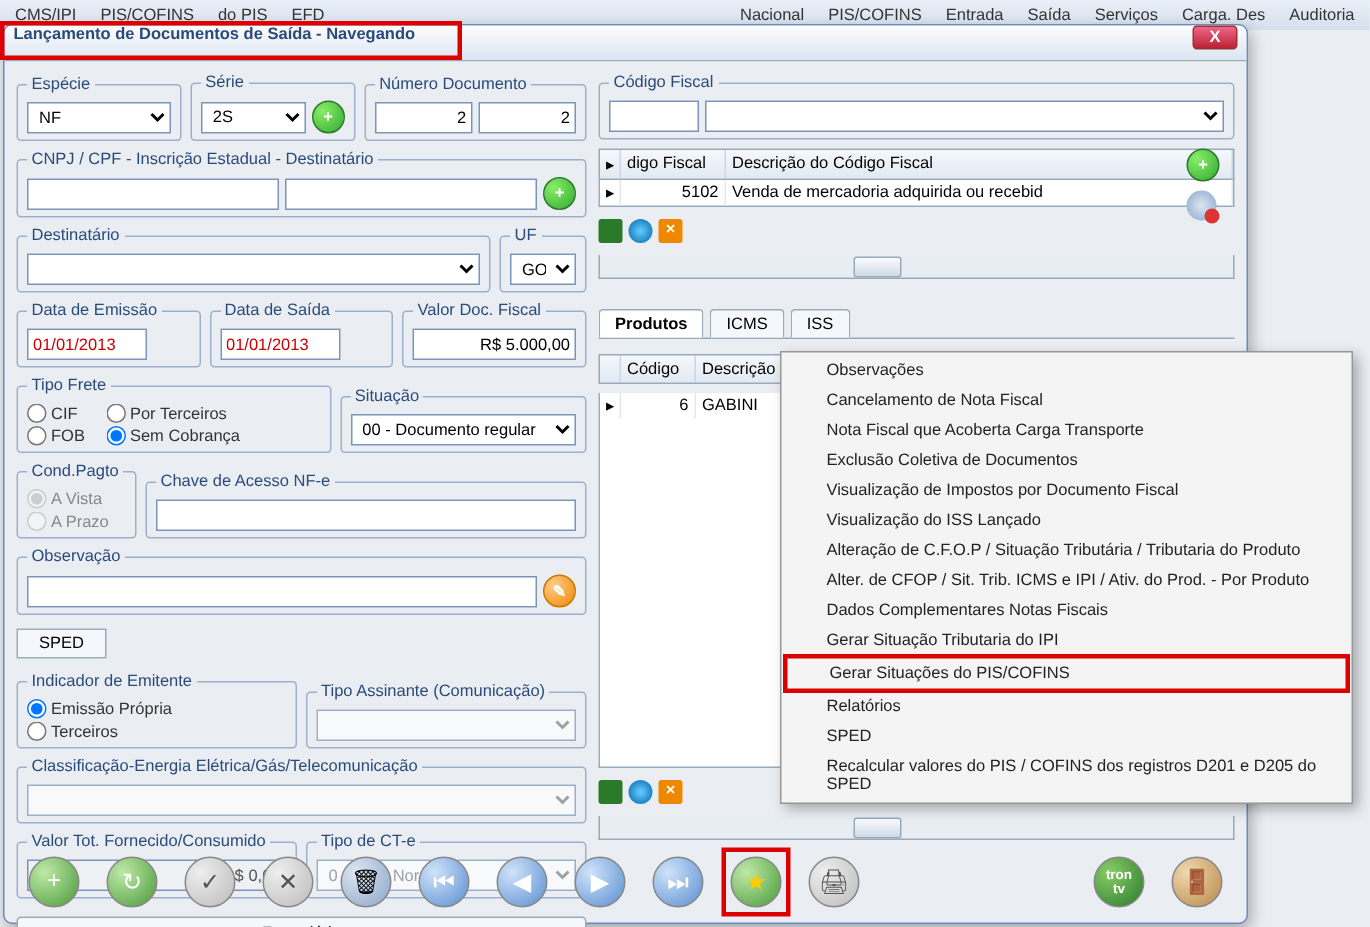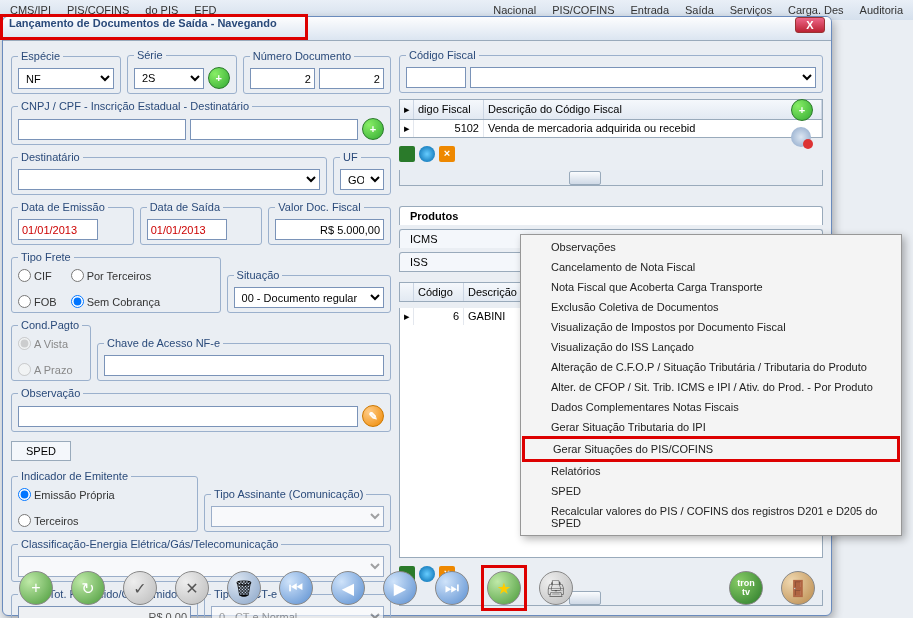--- a/index.html
+++ b/index.html
@@ -26,23 +26,23 @@
 .row fieldset { flex:1; }
 
 input[type=text], select { border:1px solid #7a93b8; background:#fff; height:21px; padding:1px 3px; width:100%; }
 input.date { color:#c00; width:80px; }
 input.ro { background:#eef0f3; }
 
 .btn-round { width:22px; height:22px; border-radius:50%; background:radial-gradient(circle at 30% 30%,#8e6,#3a3); border:1px solid #2a7a2a; display:inline-flex; align-items:center; justify-content:center; color:#fff; font-weight:bold; cursor:pointer; flex-shrink:0; }
 .btn-round.orange { background:radial-gradient(circle at 30% 30%,#fc8,#e80); border-color:#c70; }
 
 .radio-label { display:flex; align-items:center; gap:3px; font-size:11px; color:#333; }
-.radio-col { display:flex; flex-direction:column; gap:13px; }
-
-.tabs { display:flex; gap:4px; border-bottom:1px solid #9ab; margin-bottom:4px;flex-direction:column; }
+.radio-col { display:flex; flex-direction:column; gap:2px; }
+
+.tabs { display:flex; gap:4px; border-bottom:1px solid #9ab; margin-bottom:4px; }
 .tab { padding:3px 10px; border:1px solid #9ab; border-bottom:none; background:#f4f7fb; border-radius:3px 3px 0 0; cursor:pointer; }
 .tab.active { background:#fff; font-weight:bold; }
 
 .grid-head { display:flex; background:linear-gradient(#f5f8fc,#e2e9f2); border:1px solid #9ab; }
 .grid-head > div { padding:3px 4px; border-right:1px solid #cbd5e3; }
 .grid-body { border:1px solid #9ab; border-top:none; background:#fff; min-height:18px; }
 .grid-row { display:flex; }
 .grid-row > div { padding:2px 4px; border-right:1px solid #e3e7ee; }
 
 .scroll-h { height:16px; background:#e8edf3; border:1px solid #9ab; border-top:none; position:relative; }

